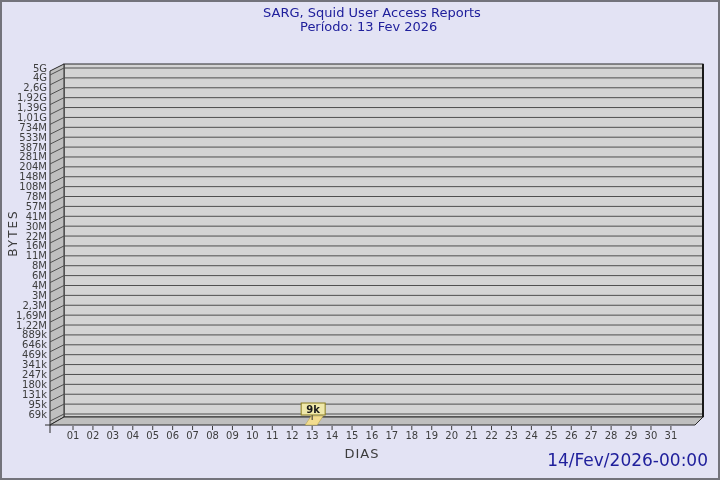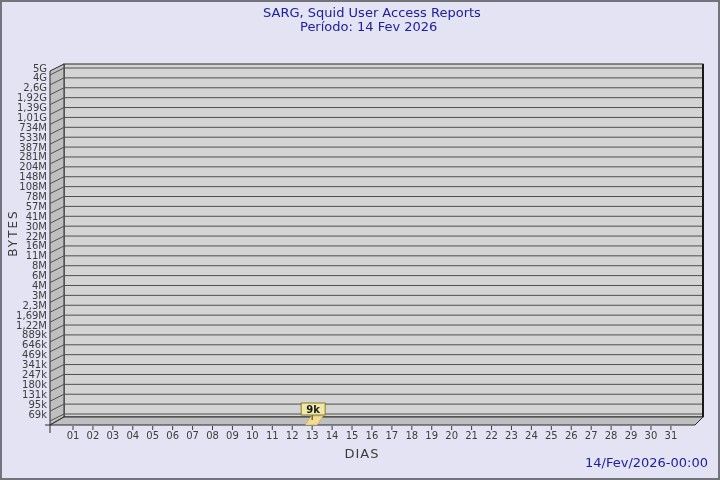--- a/index.html
+++ b/index.html
@@ -31,30 +31,30 @@
     transform:rotate(-90deg);
     color:#3c3c3c;font-size:12px;letter-spacing:2px;
     text-align:center;
   }
   .xlabel{
     position:absolute;top:444px;left:0;width:720px;
     text-align:center;color:#3c3c3c;font-size:13px;letter-spacing:1px;
   }
   .timestamp{
     position:absolute;right:10px;bottom:8px;
-    color:#20209c;font-size:13px;
+    color:#20209c;font-size:17px;
   }
 </style>
 </head>
 <body>
 
 <div class="page">
   <div class="header">
     <div class="title-line1">SARG, Squid User Access Reports</div>
-    <div class="title-line2">Período: 14 Fev 2026</div>
+    <div class="title-line2">Período: 13 Fev 2026</div>
   </div>
 
   <svg id="chart" viewBox="0 0 720 480">
       <rect x="62" y="62" width="639" height="353" fill="#d4d4d4" stroke="#2a2a2a" stroke-width="1"></rect>
       <polygon points="62,62 62,415 48,423 48,69" fill="#bfbfbf" stroke="#2a2a2a" stroke-width="1"></polygon>
       <polygon points="62,415 701,415 693,423 48,423" fill="#bfbfbf" stroke="#2a2a2a" stroke-width="1"></polygon>
       <line x1="62" y1="66" x2="701" y2="66" stroke="#4f4f4f" stroke-width="1"></line>
       <line x1="62" y1="66" x2="48" y2="73" stroke="#4f4f4f" stroke-width="1"></line>
       <text x="45" y="69.5" text-anchor="end" font-size="10" fill="#3d3d3d">5G</text>
       <line x1="62" y1="75.88571428571429" x2="701" y2="75.88571428571429" stroke="#4f4f4f" stroke-width="1"></line>

